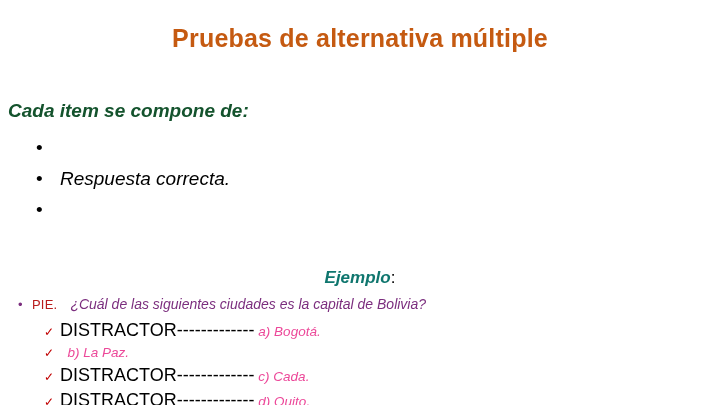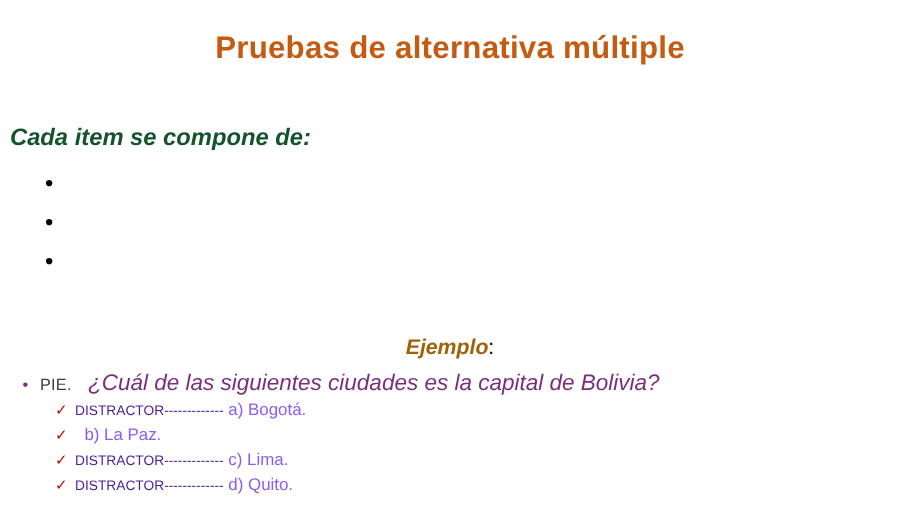--- a/index.html
+++ b/index.html
@@ -74,44 +74,44 @@
     top: 268px;
     left: 0;
     width: 720px;
     text-align: center;
     font-size: 17px;
     color: #000000;
   }
   .ejemplo .word {
     font-weight: bold;
     font-style: italic;
-    color: #a16207;
+    color: #0f766e;
   }
   .pie-row {
     position: absolute;
     top: 296px;
     left: 18px;
     display: flex;
     align-items: baseline;
     font-size: 13px;
     color: #7B2E7E;
   }
   .pie-dot {
     font-size: 13px;
     width: 14px;
     flex: 0 0 14px;
     color: #7B2E7E;
   }
   .pie-label {
     font-size: 13px;
-    color: #404040;
+    color: #b91c1c;
     letter-spacing: 0.2px;
   }
   .pie-question {
-    font-size: 18px;
+    font-size: 14px;
     font-style: italic;
     color: #7B2E7E;
     margin-left: 13px;
   }
   .answers {
     position: absolute;
     top: 320px;
     left: 44px;
   }
   .answer-row {
@@ -120,28 +120,29 @@
     margin-bottom: 4px;
   }
   .check {
     flex: 0 0 16px;
     width: 16px;
     font-size: 12px;
     color: #C00000;
     line-height: 16px;
   }
   .tag {
-    font-size: 11px;
-    color: #4c1d95;
+    font-size: 18px;
+    color: #000000;
     white-space: pre;
     text-align: right;
   }
   .opt {
     font-size: 13.5px;
-    color: #8b5cf6;
+    font-style: italic;
+    color: #ec4899;
     white-space: pre;
     text-align: right;
   }
 </style>
 </head>
 <body>
 
 <div class="slide">
 
   <div class="title">Pruebas de alternativa múltiple</div>
@@ -149,20 +150,21 @@
   <div class="subtitle">Cada item se compone de:</div>
 
   <div class="bullets">
 
     <div class="bullet-row">
       <span class="bullet-dot">•</span>
     </div>
 
     <div class="bullet-row">
       <span class="bullet-dot">•</span>
+      <span class="bullet-text"><span class="it">Respuesta correcta.</span><span></span></span>
     </div>
 
     <div class="bullet-row">
       <span class="bullet-dot">•</span>
     </div>
 
   </div>
 
   <div class="ejemplo"><span class="word">Ejemplo</span><span>:</span></div>
 
@@ -181,21 +183,21 @@
     </div>
 
     <div class="answer-row">
       <span class="check">✓</span>
       <span class="opt">  b) La Paz.</span>
     </div>
 
     <div class="answer-row">
       <span class="check">✓</span>
       <span class="tag">DISTRACTOR-------------</span>
-      <span class="opt"> c) Lima.</span>
+      <span class="opt"> c) Cada.</span>
     </div>
 
     <div class="answer-row">
       <span class="check">✓</span>
       <span class="tag">DISTRACTOR-------------</span>
       <span class="opt"> d) Quito.</span>
     </div>
 
   </div>
 

